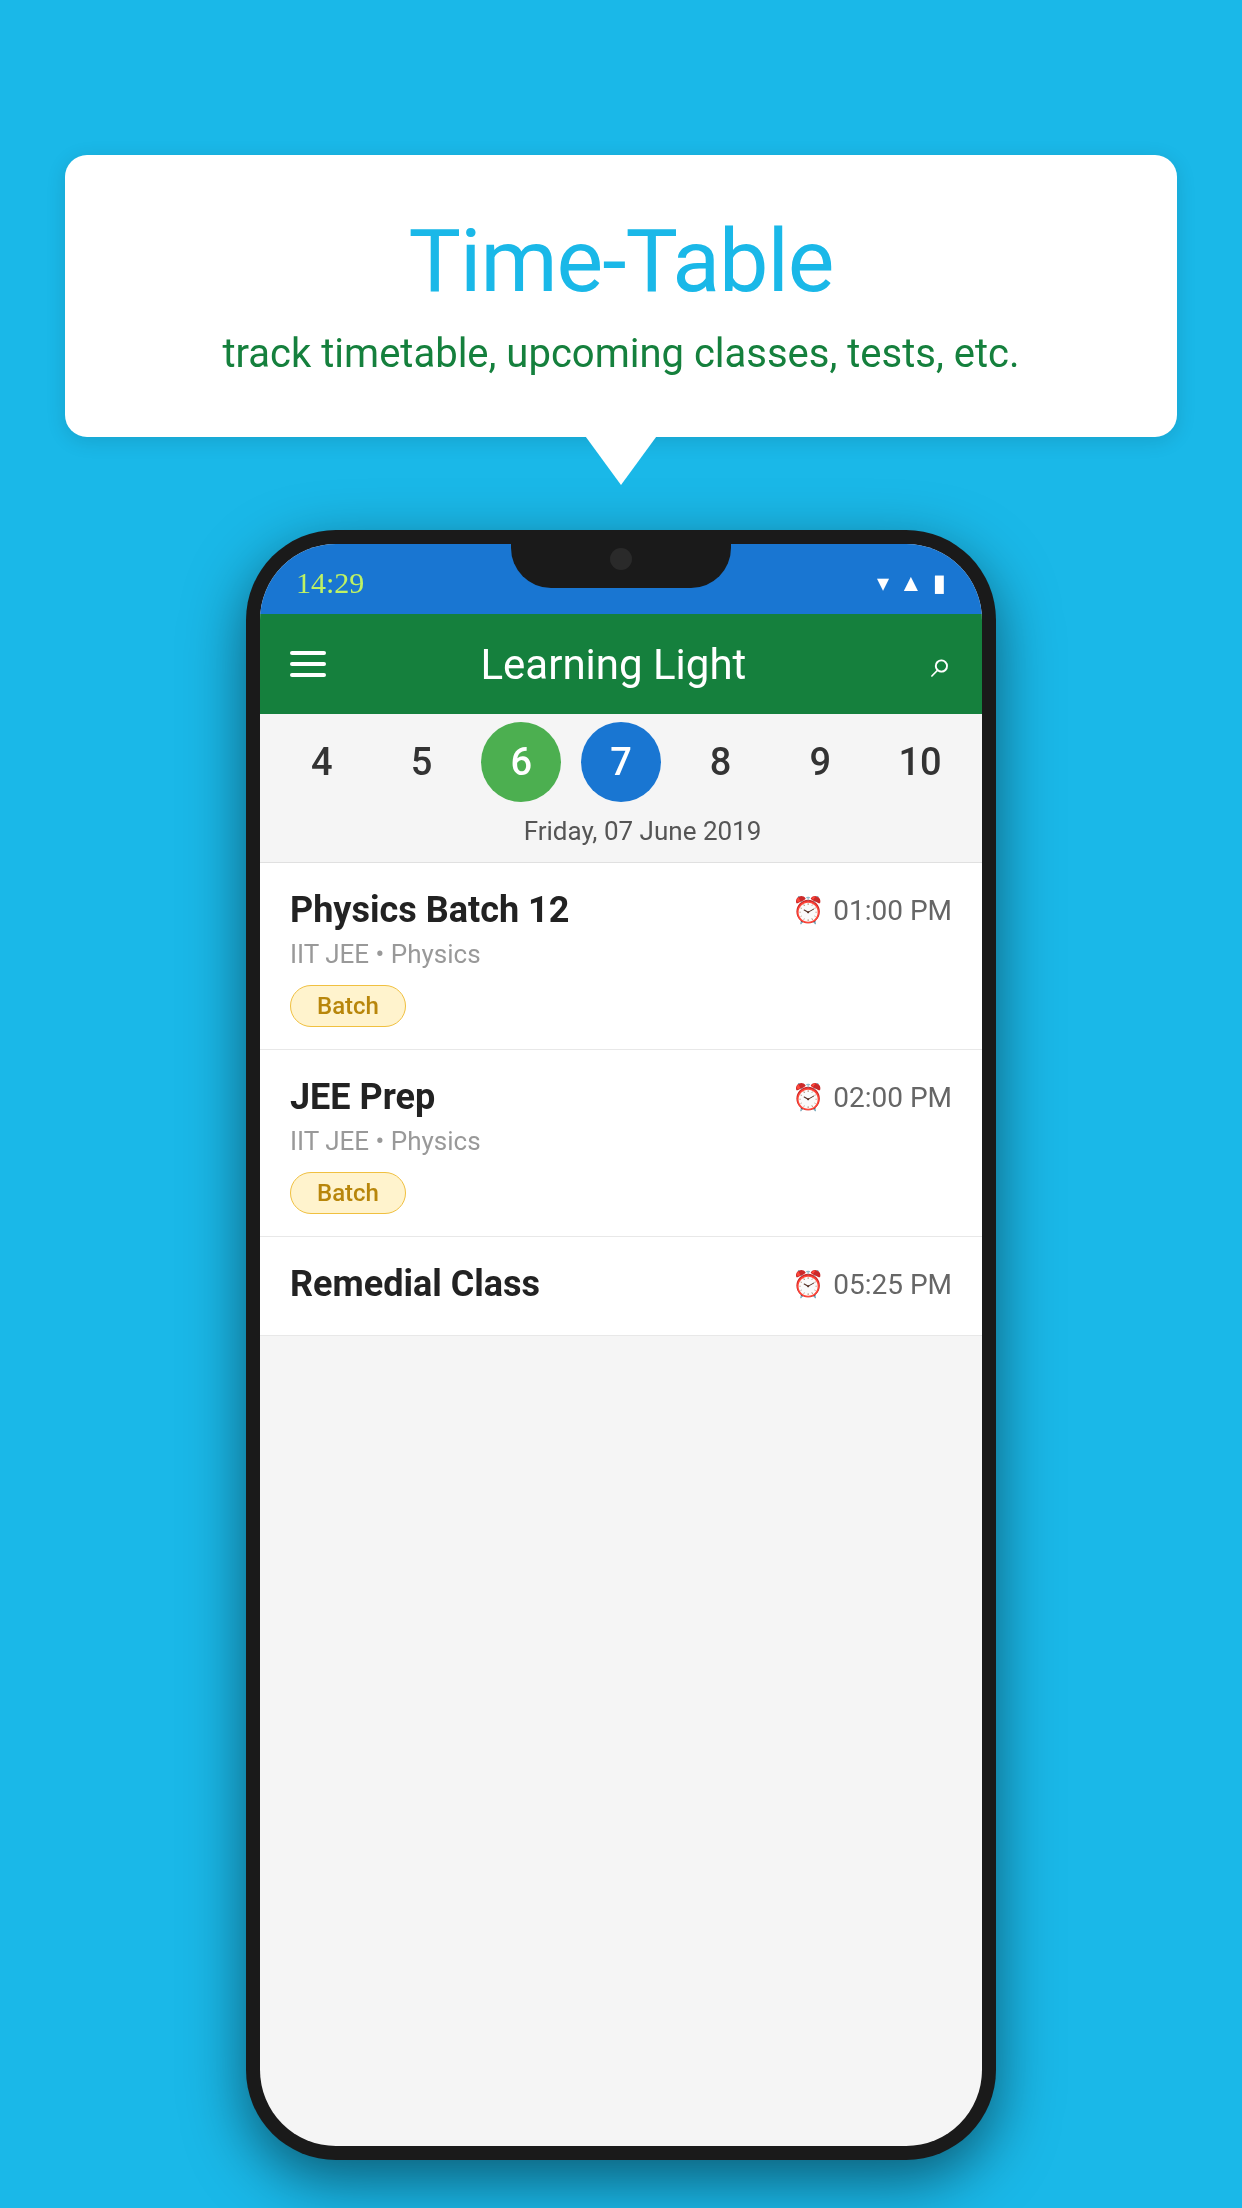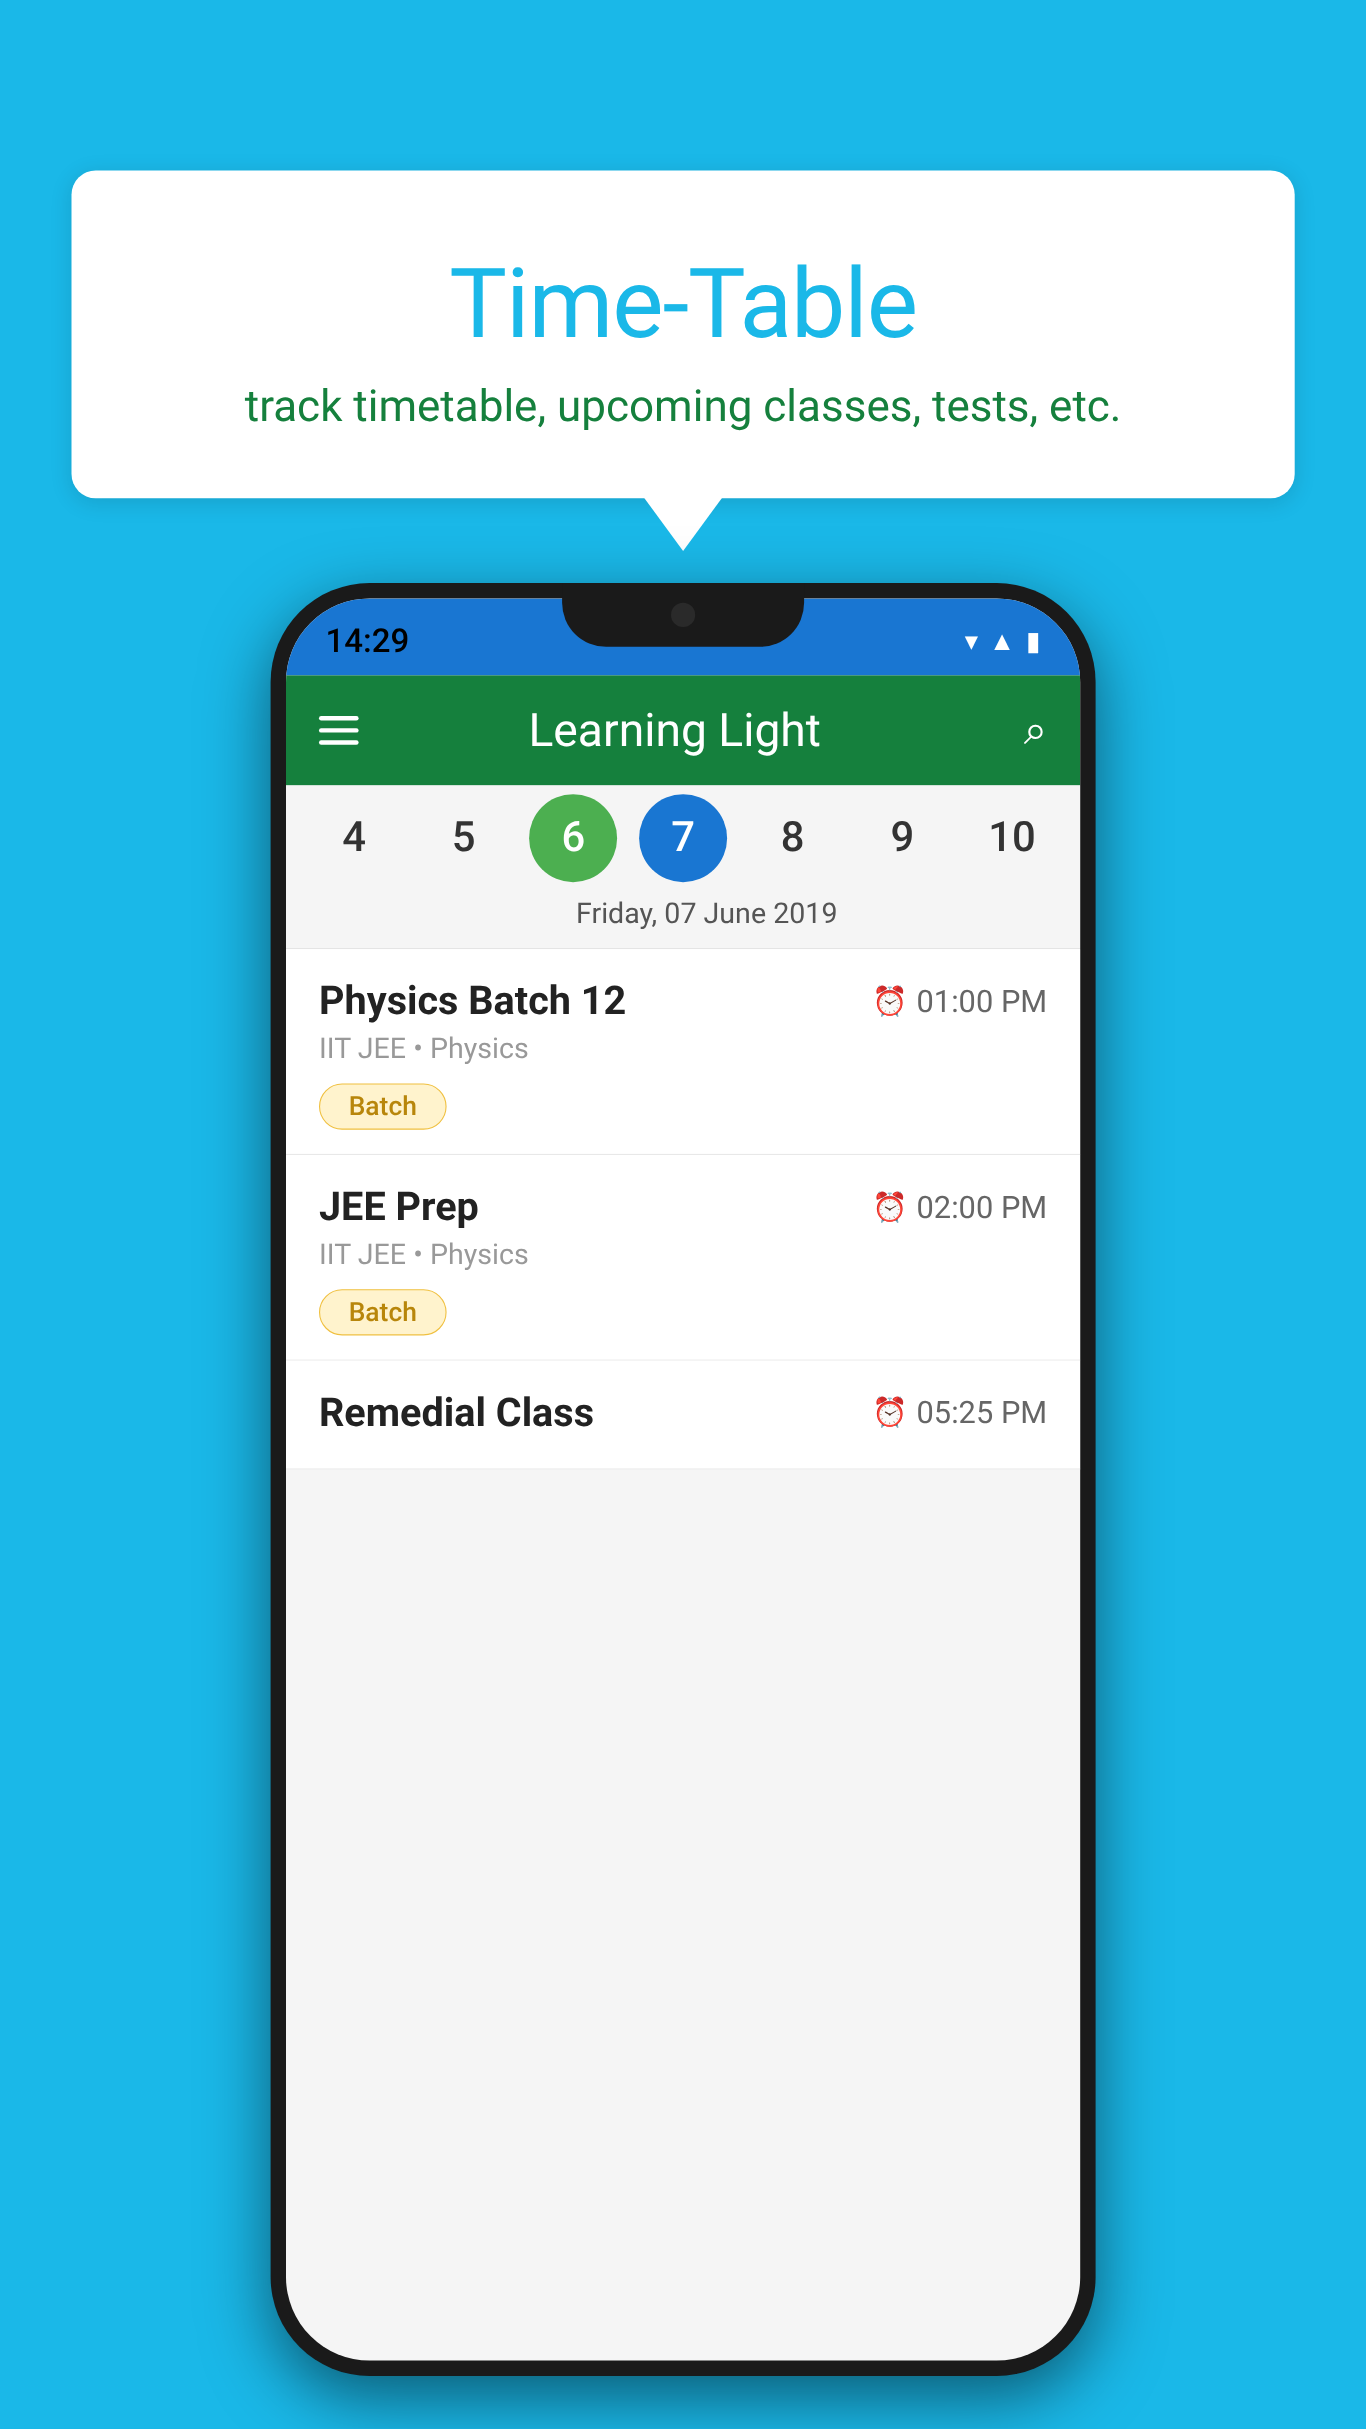--- a/index.html
+++ b/index.html
@@ -17,21 +17,21 @@
     .speech-bubble-container {
       position: absolute;
       top: 155px;
       left: 65px;
       right: 65px;
     }
 
     .speech-bubble {
       background: white;
       border-radius: 22px;
-      padding: 70px 60px 60px;
+      padding: 54px 60px 60px;
       text-align: center;
       position: relative;
       box-shadow: 0 4px 20px rgba(0,0,0,0.12);
     }
 
     .speech-bubble::after {
       content: '';
       position: absolute;
       bottom: -48px;
       left: 50%;
@@ -117,23 +117,24 @@
       background: #1976d2;
       height: 70px;
       display: flex;
       align-items: center;
       justify-content: space-between;
       padding: 0 36px;
       padding-top: 8px;
     }
 
     .status-time {
-      color: #000000;
+      color: #bef264;
       font-size: 30px;
       font-weight: 500;
+      font-family: Liberation Serif, serif;
     }
 
     .status-icons {
       display: flex;
       align-items: center;
       gap: 10px;
     }
 
     .status-icon {
       color: white;

